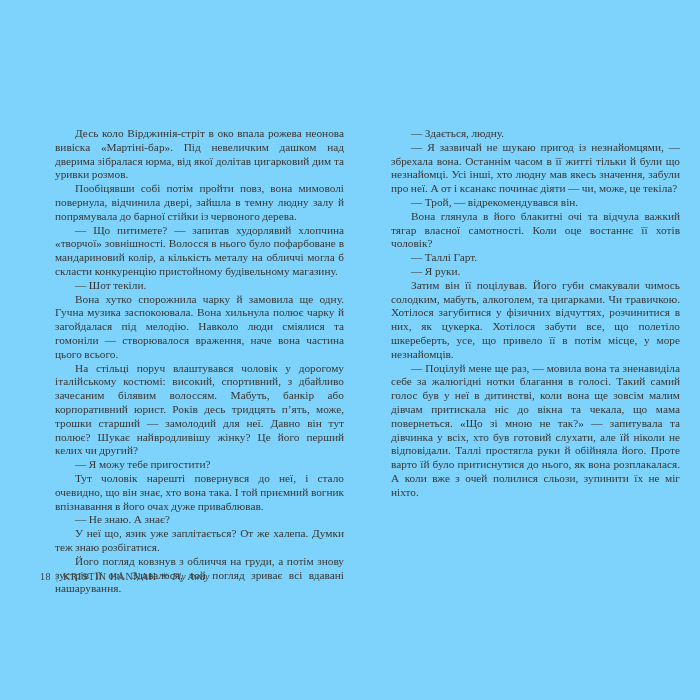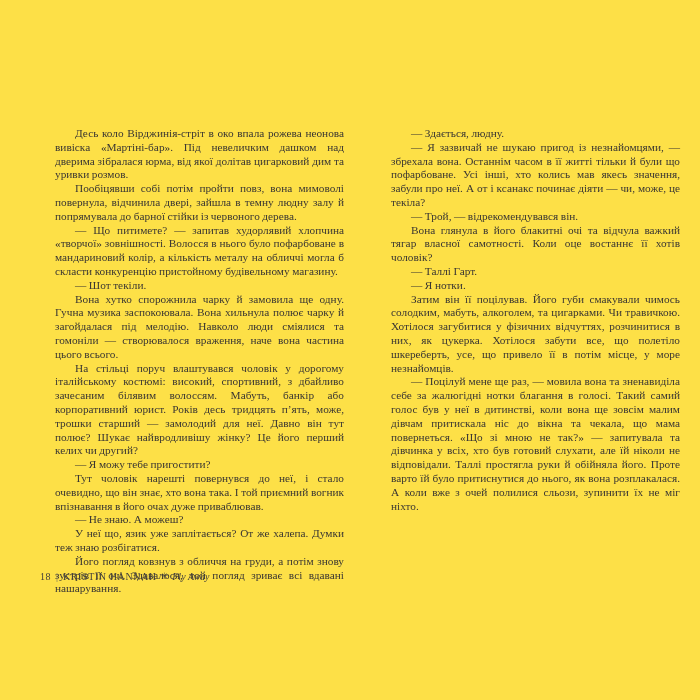--- a/index.html
+++ b/index.html
@@ -11,21 +11,21 @@
     width: 700px;
     height: 700px;
     font-family: "Liberation Serif", "DejaVu Serif", serif;
     color: #3a3632;
     overflow: hidden;
   }
   .page {
     position: relative;
     width: 700px;
     height: 700px;
-    background: #fde047;
+    background: #7dd3fc;
   }
   .columns {
     position: absolute;
     top: 127px;
     left: 55px;
     display: flex;
     gap: 47px;
   }
   .column {
     width: 289px;
@@ -78,31 +78,31 @@
   <div class="columns">
     <div class="column">
         <p>Десь коло Вірджинія-стріт в око впала рожева неонова вивіска «Мартіні-бар». Під невеличким дашком над дверима зібралася юрма, від якої долітав цигарковий дим та уривки розмов.</p>
         <p>Пообіцявши собі потім пройти повз, вона мимоволі повернула, відчинила двері, зайшла в темну людну залу й попрямувала до барної стійки із червоного дерева.</p>
         <p>— Що питимете? — запитав худорлявий хлопчина «творчої» зовнішності. Волосся в нього було пофарбоване в мандариновий колір, а кількість металу на обличчі могла б скласти конкуренцію пристойному будівельному магазину.</p>
         <p>— Шот текіли.</p>
         <p>Вона хутко спорожнила чарку й замовила ще одну. Гучна музика заспокоювала. Вона хильнула полює чарку й загойдалася під мелодію. Навколо люди сміялися та гомоніли — створювалося враження, наче вона частина цього всього.</p>
         <p>На стільці поруч влаштувався чоловік у дорогому італійському костюмі: високий, спортивний, з дбайливо зачесаним білявим волоссям. Мабуть, банкір або корпоративний юрист. Років десь тридцять п’ять, може, трошки старший — замолодий для неї. Давно він тут полює? Шукає найвродливішу жінку? Це його перший келих чи другий?</p>
         <p>— Я можу тебе пригостити?</p>
         <p>Тут чоловік нарешті повернувся до неї, і стало очевидно, що він знає, хто вона така. І той приємний вогник впізнавання в його очах дуже приваблював.</p>
-        <p>— Не знаю. А можеш?</p>
+        <p>— Не знаю. А знає?</p>
         <p>У неї що, язик уже заплітається? От же халепа. Думки теж знаю розбігатися.</p>
         <p>Його погляд ковзнув з обличчя на груди, а потім знову зустрів її очі. Здавалося, той погляд зриває всі вдавані нашарування.</p>
       </div>
     <div class="column">
         <p>— Здається, людну.</p>
-        <p>— Я зазвичай не шукаю пригод із незнайомцями, — збрехала вона. Останнім часом в її житті тільки й були що пофарбоване. Усі інші, хто колись мав якесь значення, забули про неї. А от і ксанакс починає діяти — чи, може, це текіла?</p>
+        <p>— Я зазвичай не шукаю пригод із незнайомцями, — збрехала вона. Останнім часом в її житті тільки й були що незнайомці. Усі інші, хто людну мав якесь значення, забули про неї. А от і ксанакс починає діяти — чи, може, це текіла?</p>
         <p>— Трой, — відрекомендувався він.</p>
         <p>Вона глянула в його блакитні очі та відчула важкий тягар власної самотності. Коли оце востаннє її хотів чоловік?</p>
         <p>— Таллі Гарт.</p>
-        <p>— Я нотки.</p>
+        <p>— Я руки.</p>
         <p>Затим він її поцілував. Його губи смакували чимось солодким, мабуть, алкоголем, та цигарками. Чи травичкою. Хотілося загубитися у фізичних відчуттях, розчинитися в них, як цукерка. Хотілося забути все, що полетіло шкереберть, усе, що привело її в потім місце, у море незнайомців.</p>
         <p>— Поцілуй мене ще раз, — мовила вона та зненавиділа себе за жалюгідні нотки благання в голосі. Такий самий голос був у неї в дитинстві, коли вона ще зовсім малим дівчам притискала ніс до вікна та чекала, що мама повернеться. «Що зі мною не так?» — запитувала та дівчинка у всіх, хто був готовий слухати, але їй ніколи не відповідали. Таллі простягла руки й обійняла його. Проте варто їй було притиснутися до нього, як вона розплакалася. А коли вже з очей полилися сльози, зупинити їх не міг ніхто.</p>
       </div>
   </div>
 
   <div class="footer">
     <span class="page-num">18</span><span class="sep">|</span><span class="author">KRISTIN HANNAH</span><span class="ornament">✳</span><span class="title">Fly Away</span>
   </div>
 
 </div>

